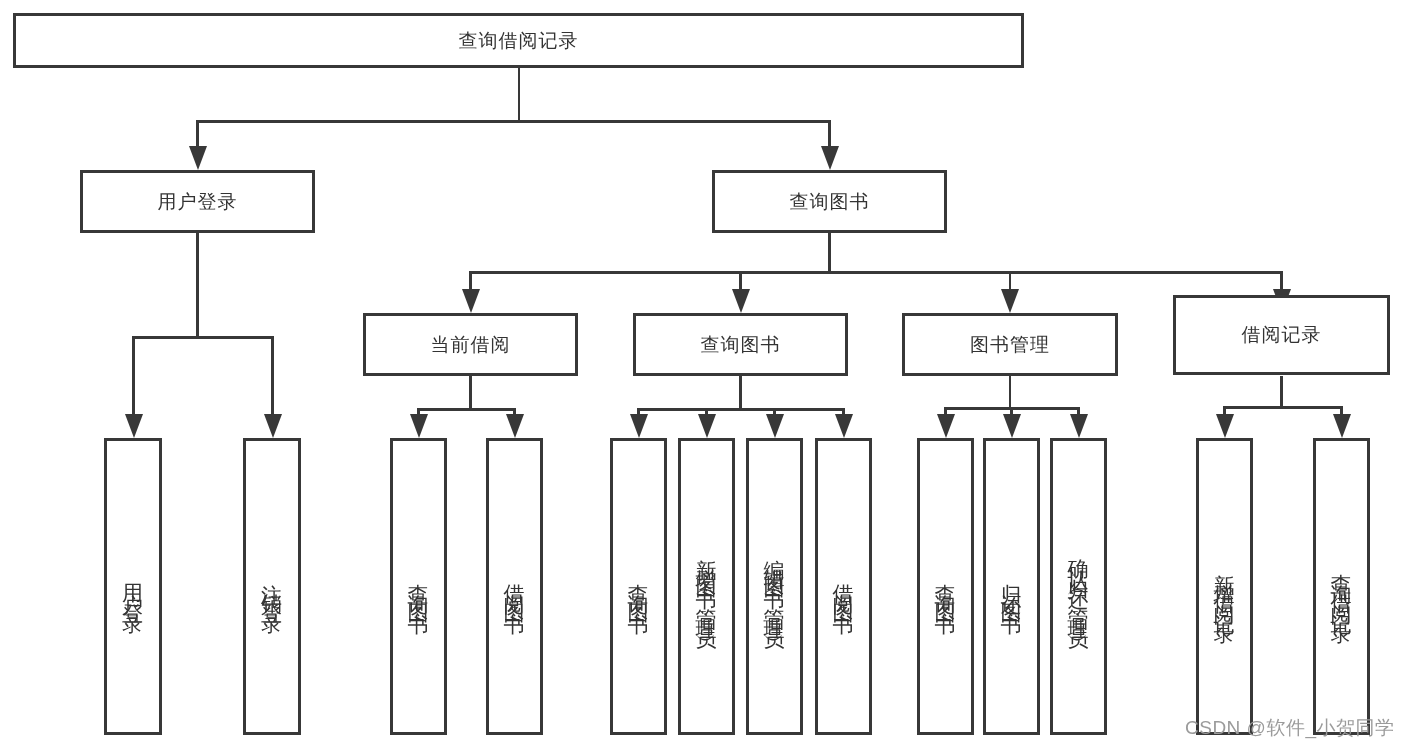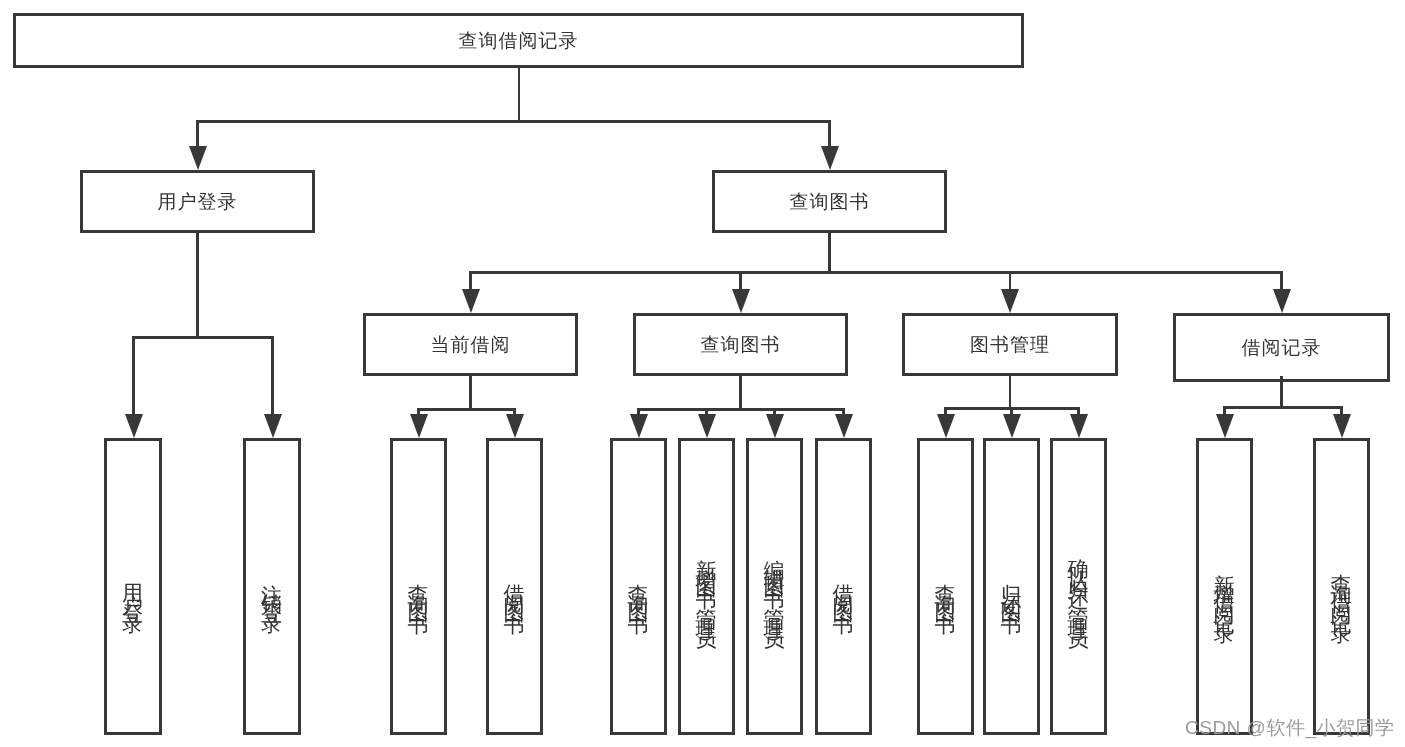--- a/index.html
+++ b/index.html
@@ -102,21 +102,21 @@
 
   <div class="box" style="left:363px;top:313px;width:215px;height:63px">
     <span class="lbl">当前借阅</span>
   </div>
   <div class="box" style="left:633px;top:313px;width:215px;height:63px">
     <span class="lbl">查询图书</span>
   </div>
   <div class="box" style="left:902px;top:313px;width:216px;height:63px">
     <span class="lbl">图书管理</span>
   </div>
-  <div class="box" style="left:1173px;top:313px;width:217px;height:69px">
+  <div class="box" style="left:1173px;top:295px;width:217px;height:80px">
     <span class="lbl">借阅记录</span>
   </div>
 
   <div class="vline" style="left:469.25px;top:376px;height:32px"></div>
   <div class="hline" style="left:418.5px;top:408px;width:96px"></div>
   <div class="vline" style="left:417.25px;top:408px;height:12px"></div>
   <div class="arrow" style="left:409.5px;top:414px"></div>
   <div class="vline" style="left:513.25px;top:408px;height:12px"></div>
   <div class="arrow" style="left:505.5px;top:414px"></div>
 

